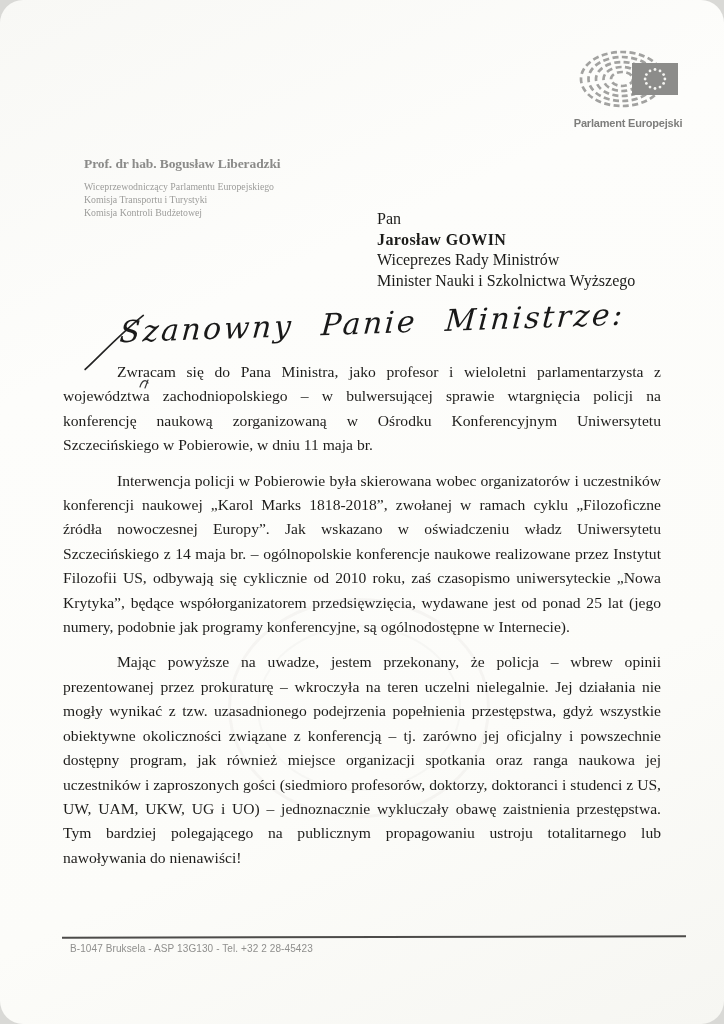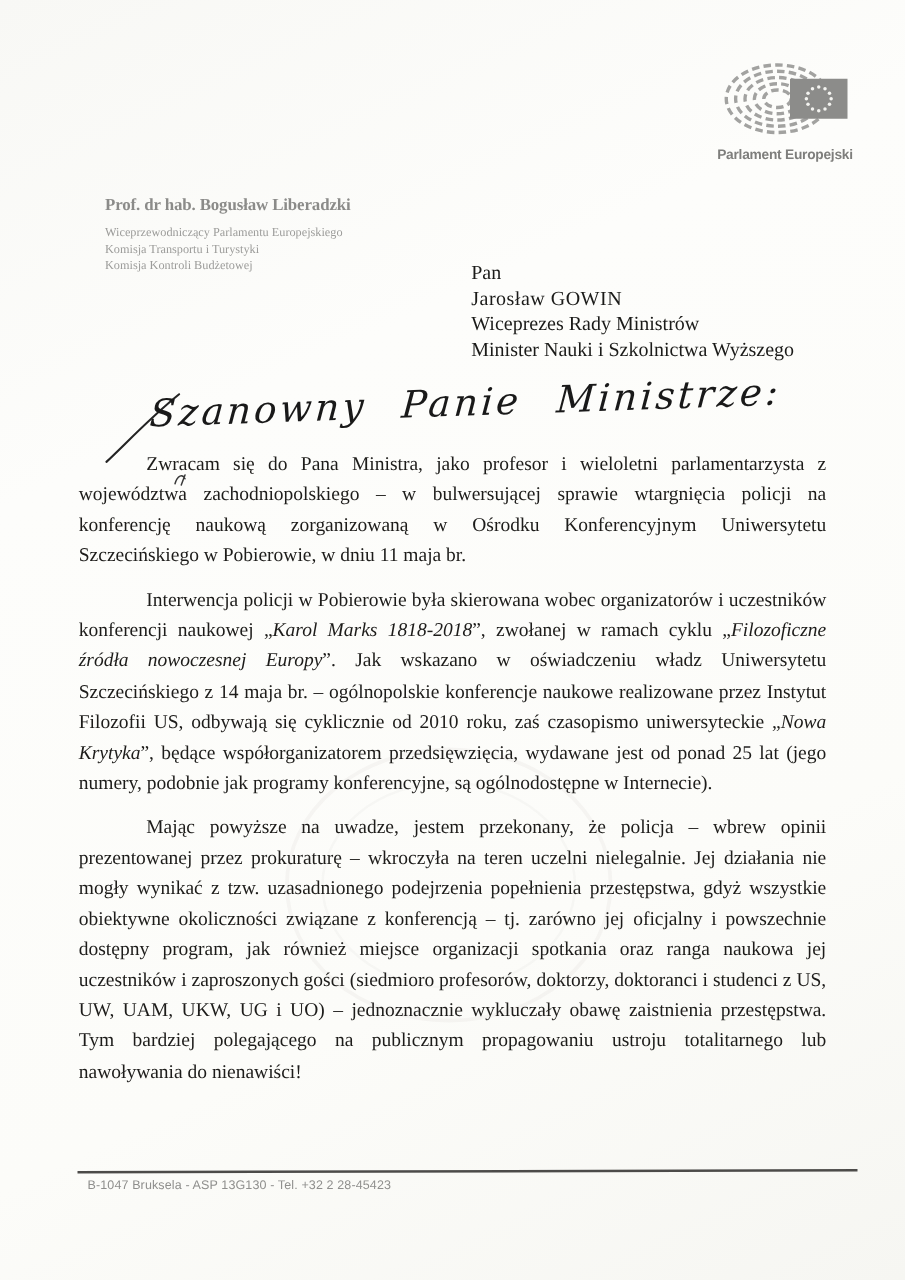--- a/index.html
+++ b/index.html
@@ -1,46 +1,46 @@
 <!DOCTYPE html>
 <html><head>
 <meta charset="utf-8">
 <style>
   html,body{margin:0;padding:0;background:#d9d9d6;}
   .page{
     position:relative;width:724px;height:1024px;margin:0 auto;overflow:hidden;
     background:linear-gradient(155deg,#f8f8f5 0%,#fdfdfb 30%,#fcfcf9 70%,#f6f6f2 100%);
-    font-family:"Liberation Serif",serif;color:#1e1d1b;
+    font-family:"Liberation Serif",serif;color:#1e1d1b;border-radius:23px;
   }
   
   .logo-block{position:absolute;top:46px;right:34px;width:124px;text-align:center;}
   .logo-caption{margin-top:3px;font-family:"Liberation Sans",sans-serif;font-weight:bold;
     font-size:11px;color:#7e7e7c;letter-spacing:-0.2px;white-space:nowrap;}
   .date-line{position:absolute;top:124px;right:40px;font-size:16.5px;color:#161616;}
   .sender{position:absolute;left:84px;top:156px;font-family:Liberation Serif, serif;}
   .sender-name{font-size:13.5px;font-weight:bold;color:#8b8b89;letter-spacing:-0.1px;}
   .sender-roles{margin-top:9px;font-size:9.8px;line-height:12.8px;color:#9c9c9a;}
   .recipient{position:absolute;left:377px;top:209px;font-size:16px;line-height:20.5px;color:#1b1b19;}
-  .recipient .bold{font-weight:normal;letter-spacing:0.4px;}
+  .recipient .bold{font-weight:bold;letter-spacing:0.4px;}
   
   .salutation{position:absolute;left:86px;top:300px;width:540px;height:64px;transform:rotate(-2deg);}
   .salutation .flourish{position:absolute;left:-4px;top:2px;}
   .salutation .hand{
     position:absolute;left:34px;top:6px;font-family:"DejaVu Serif",serif;font-style:italic;
     font-size:30px;color:#191919;letter-spacing:2.5px;word-spacing:16px;white-space:nowrap;
     transform:skewX(-6deg);
   }
   .correction{position:absolute;left:138px;top:377px;}
   
   .letter-body{position:absolute;left:63px;top:360px;width:598px;}
   .letter-body p{
     margin:0 0 11px 0;font-size:15.6px;line-height:24.4px;text-align:justify;
     text-indent:54px;color:#1d1c1a;
   }
-  .letter-body .it{font-style:italic;}
+  .letter-body .it{}
   
   .watermark{position:absolute;left:228px;top:598px;width:256px;height:214px;border-radius:50%;
     border:3px solid rgba(110,105,90,0.05);pointer-events:none;}
   .watermark::after{content:"";position:absolute;left:26px;top:24px;right:26px;bottom:24px;
     border-radius:50%;border:2px solid rgba(110,105,90,0.04);}
   
   .footer-rule{position:absolute;left:62px;top:936px;width:624px;height:2px;background:#4c4b49;
     transform:rotate(-0.15deg);}
   .letter-footer{position:absolute;left:70px;top:942px;font-family:"Liberation Sans",sans-serif;
     font-size:10px;line-height:13.4px;color:#8f8f8d;letter-spacing:0.1px;}

